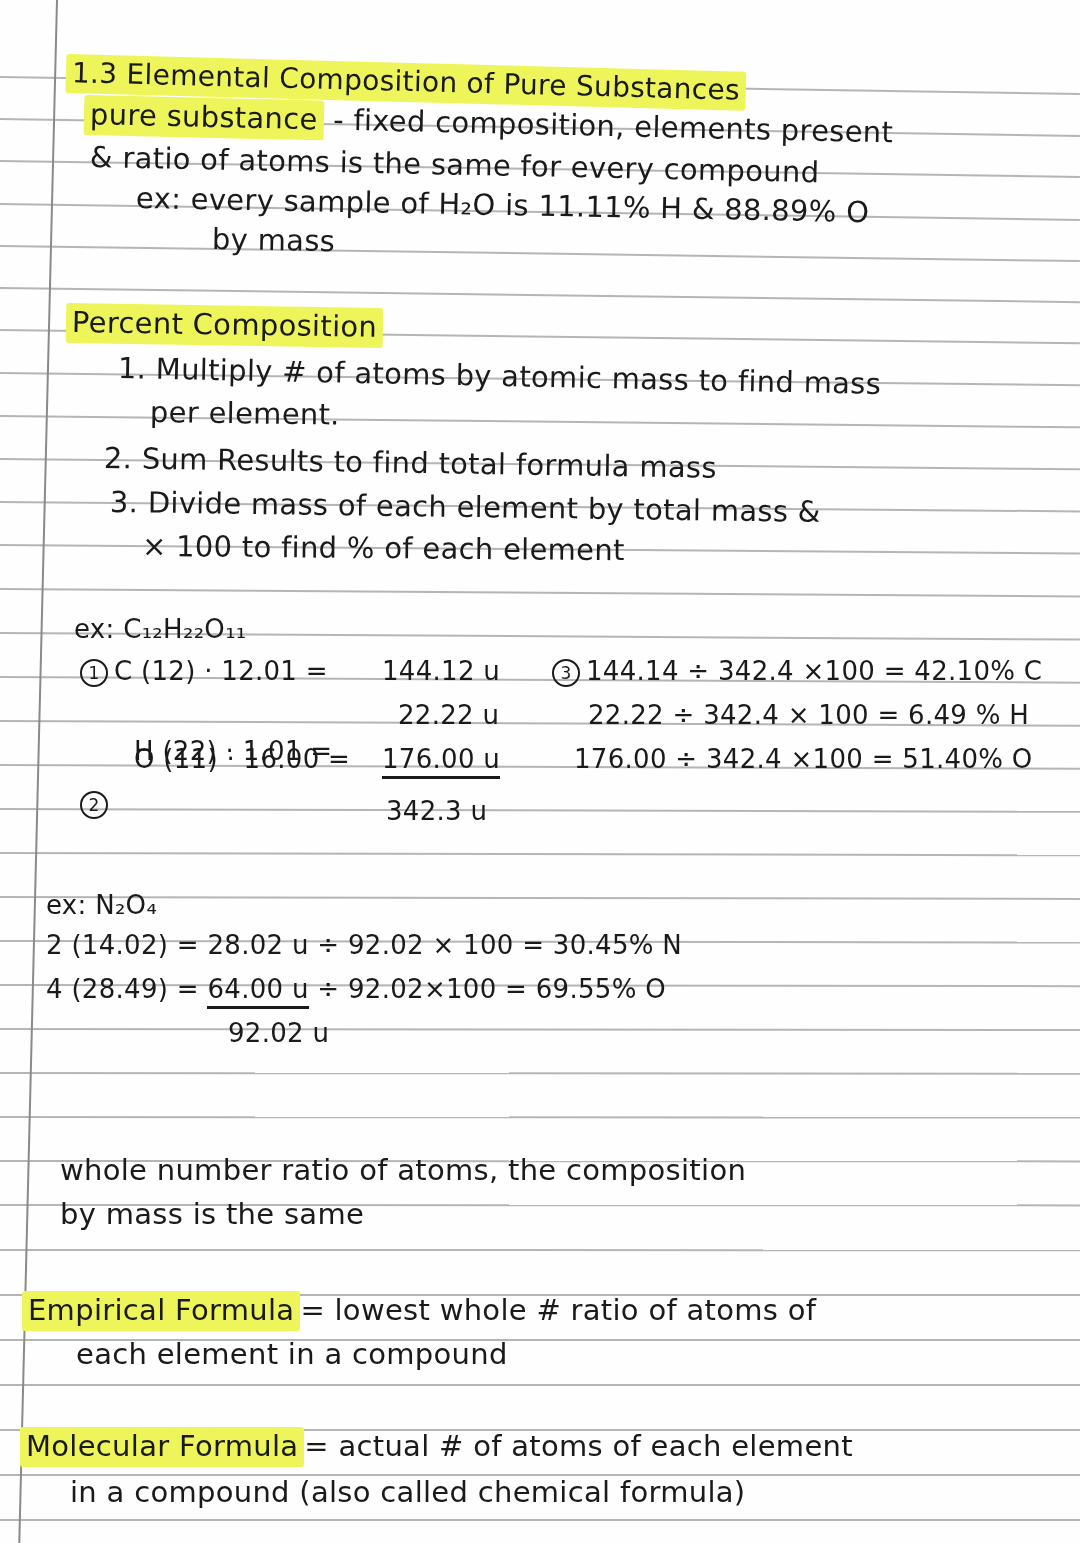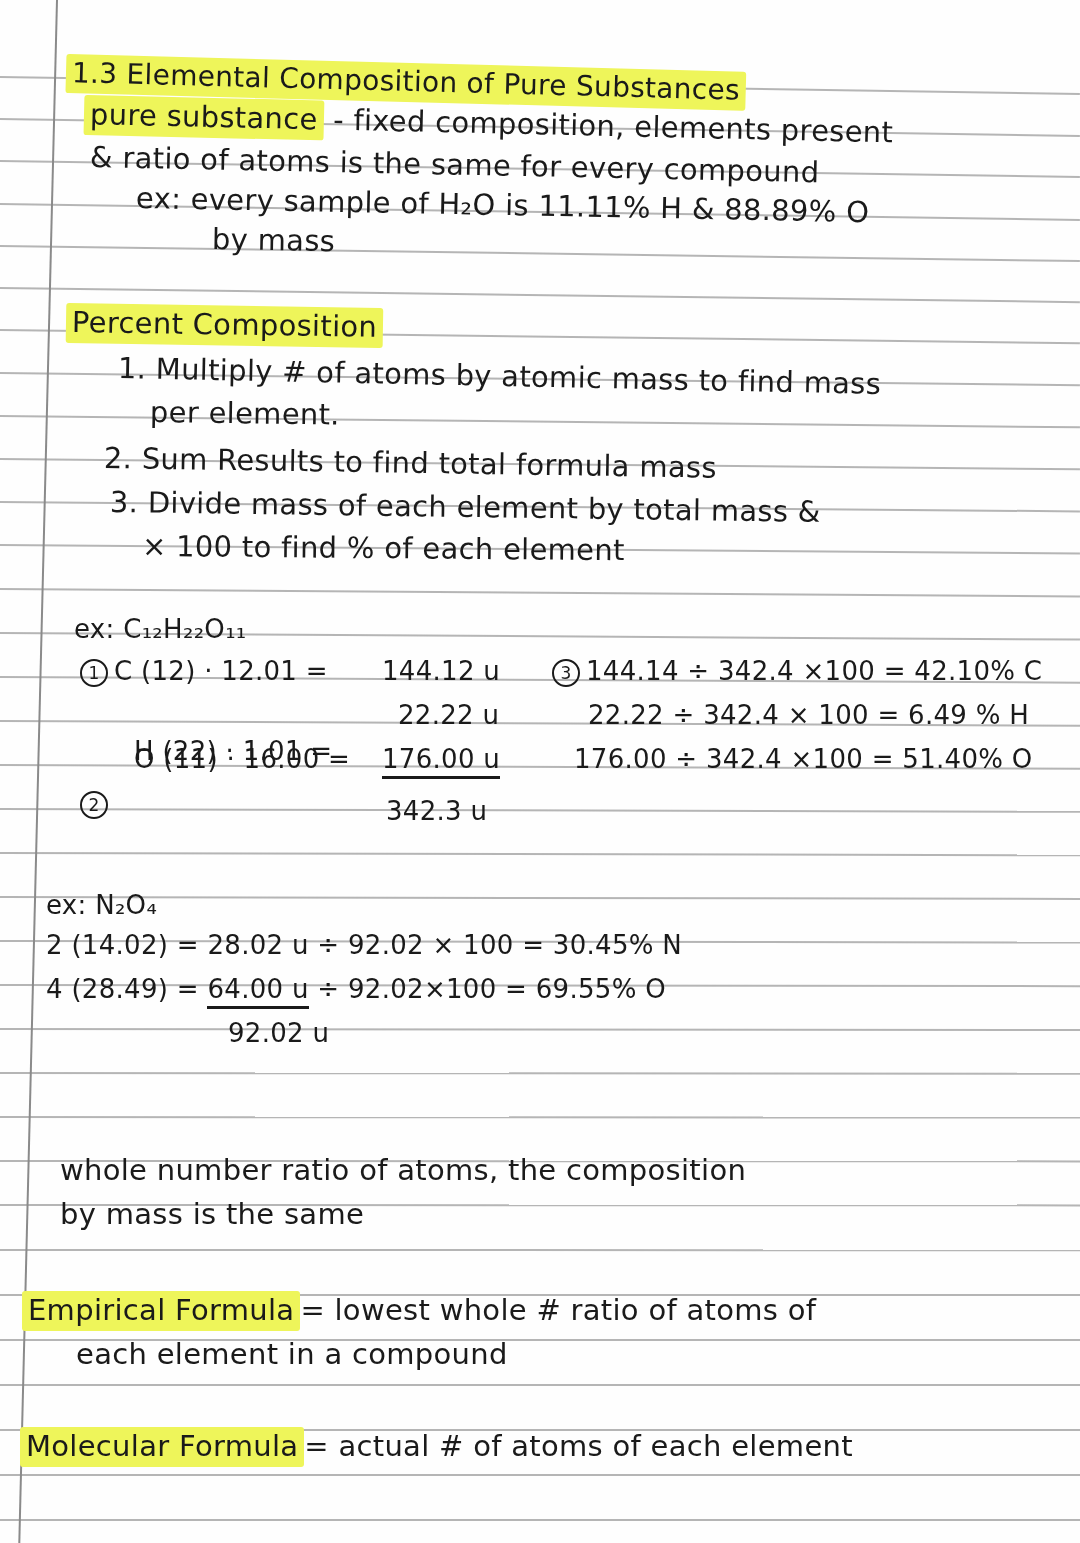--- a/index.html
+++ b/index.html
@@ -151,14 +151,15 @@
   <div class="ln ink" style="left:60px;top:1200px">by mass is the same</div>
 
   <div class="ln ink" style="left:22px;top:1296px">
     <span class="hl">Empirical Formula</span><span>= lowest whole # ratio of atoms of</span>
   </div>
   <div class="ln ink" style="left:20px;top:1432px">
     <span class="hl">Molecular Formula</span><span>= actual # of atoms of each element</span>
   </div>
 
   <div class="ln ink" style="left:76px;top:1340px">each element in a compound</div>
+  <div class="ln ink" style="left:70px;top:1478px">in a compound (also called chemical formula)</div>
 
 </div>
 
 </body></html>

